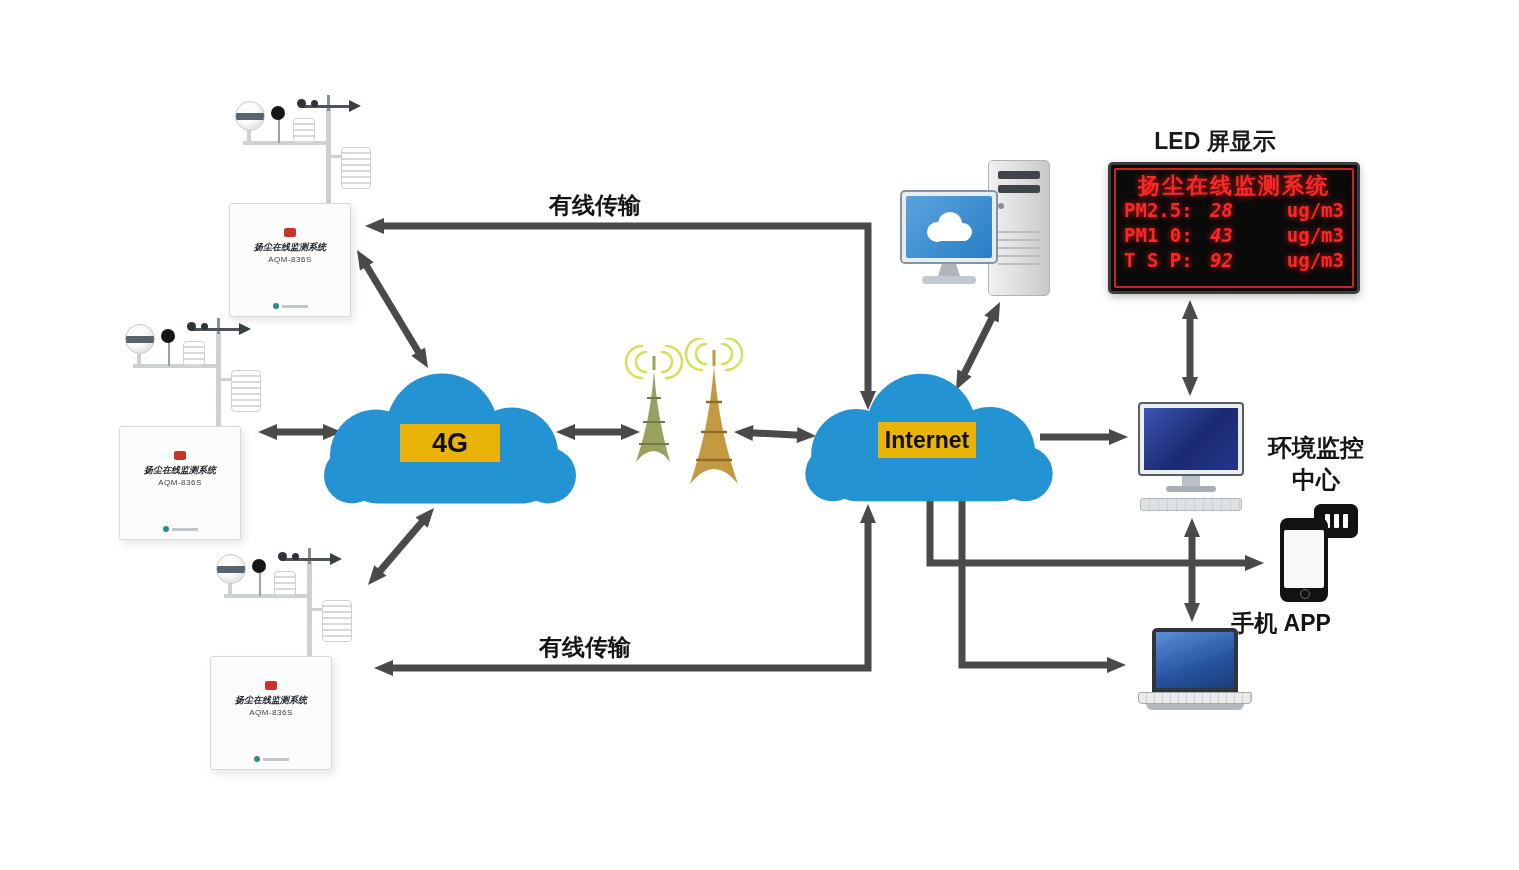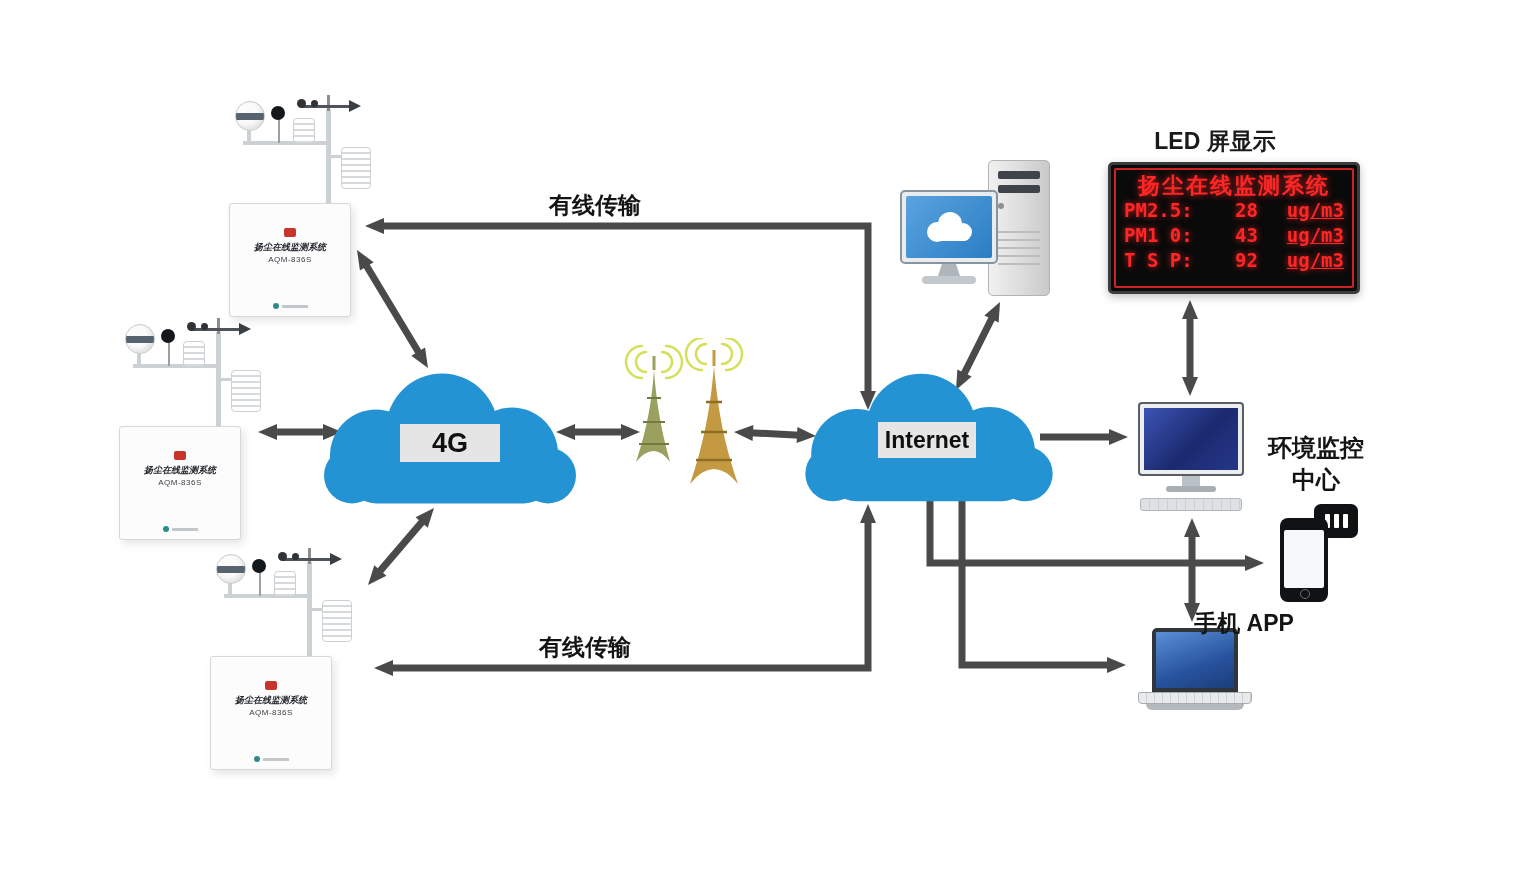--- a/index.html
+++ b/index.html
@@ -30,21 +30,21 @@
   .station .cab-title{font-style:italic;font-weight:bold;font-size:9px;line-height:1.2;font-family:"Liberation Serif",serif;color:#23282d;margin-top:5px;white-space:nowrap;}
   .station .cab-model{font-weight:normal;font-size:8px;color:#3c4146;margin-top:2px;letter-spacing:.5px;}
   .station .cab-foot{position:absolute;bottom:7px;left:0;width:100%;display:flex;align-items:center;justify-content:center;gap:3px;}
   .station .cab-foot .dot{width:6px;height:6px;border-radius:50%;background:#2e8b8b;}
   .station .cab-foot .bar{width:26px;height:3px;background:#c3c7ca;}
 
   
   .cloud{position:absolute;z-index:2;}
   #cloud-4g{left:320px;top:356px;width:260px;height:168px;}
   #cloud-internet{left:798px;top:358px;width:262px;height:162px;}
-  .cloud-label{position:absolute;z-index:3;background:#e5e5e5;display:flex;align-items:center;justify-content:center;color:#101010;}
+  .cloud-label{position:absolute;z-index:3;background:#eab308;display:flex;align-items:center;justify-content:center;color:#101010;}
   #label-4g{left:400px;top:424px;width:100px;height:38px;font-size:27px;font-weight:600;}
   #label-internet{left:878px;top:422px;width:98px;height:36px;font-size:23px;font-weight:600;}
 
   
   #towers{position:absolute;left:616px;top:338px;width:150px;height:170px;z-index:2;}
 
   
   .webservice{position:absolute;left:900px;top:158px;width:158px;height:148px;z-index:2;}
   .ws-server{position:absolute;left:88px;top:2px;width:60px;height:134px;background:linear-gradient(90deg,#f1f1f1,#dcdcdc 55%,#c9c9c9);border:1px solid #b3b3b3;border-radius:5px;}
   .ws-slot{position:absolute;left:9px;width:42px;height:8px;background:#3f444a;border-radius:2px;}
@@ -54,22 +54,22 @@
   .ws-screen{width:100%;height:100%;background:linear-gradient(135deg,#5aa3de,#2a7ec4);border-radius:2px;display:flex;align-items:center;justify-content:center;}
   .ws-neck{position:absolute;left:38px;top:106px;width:22px;height:12px;background:#aeb6bc;clip-path:polygon(18% 0,82% 0,100% 100%,0 100%);}
   .ws-base{position:absolute;left:22px;top:118px;width:54px;height:8px;background:#c2c9ce;border-radius:4px;}
 
   
   .led-panel{position:absolute;left:1108px;top:162px;width:252px;height:132px;background:#0a0a0a;border:3px solid #3c3c3c;border-radius:5px;box-sizing:border-box;box-shadow:0 3px 8px rgba(0,0,0,.25);z-index:2;}
   .led-inner{position:absolute;left:3px;top:3px;right:3px;bottom:3px;border:2px solid #cf2222;border-radius:2px;padding:3px 8px;box-sizing:border-box;}
   .led-header{font-size:22px;font-weight:bold;color:var(--led-red,#ff2626);text-align:center;letter-spacing:2px;line-height:1.15;text-shadow:0 0 7px rgba(255,40,40,.85);white-space:nowrap;}
   .led-row{display:flex;align-items:baseline;font-family:"DejaVu Sans Mono",monospace;font-weight:bold;font-size:19px;line-height:1.32;color:var(--led-red,#ff2626);text-shadow:0 0 6px rgba(255,40,40,.8);}
   .led-row .n{width:86px;}
-  .led-row .v{flex:1;text-align:right;padding-right:14px;}
-  .led-row .u{width:72px;text-align:right;text-decoration:underline;}
+  .led-row .v{flex:1;text-align:left;padding-right:14px;font-style:italic;}
+  .led-row .u{width:72px;text-align:right;}
 
   
   .pc{position:absolute;left:1138px;top:402px;width:110px;height:114px;z-index:2;}
   .pc-screen{position:absolute;left:0;top:0;width:106px;height:74px;background:#eceef0;border:2px solid #565e66;border-radius:4px;padding:4px;box-sizing:border-box;}
   .pc-screen-inner{width:100%;height:100%;background:linear-gradient(135deg,#3c55b5,#1b2a6e 55%,#25368b);}
   .pc-neck{position:absolute;left:44px;top:74px;width:18px;height:10px;background:#b9c0c6;}
   .pc-base{position:absolute;left:28px;top:84px;width:50px;height:6px;background:#a7aeb4;border-radius:3px;}
   .pc-keyboard{position:absolute;left:2px;top:96px;width:102px;height:13px;background:repeating-linear-gradient(90deg,#dde1e4 0 8px,#c9ced2 8px 9px);border:1px solid #b2b8bd;border-radius:3px;box-sizing:border-box;}
 
   
@@ -88,21 +88,21 @@
   .laptop-base{position:absolute;left:0;top:64px;width:114px;height:12px;background:repeating-linear-gradient(90deg,#e8eaec 0 7px,#ccd0d4 7px 8px);border:1px solid #a8adb2;border-radius:2px 2px 4px 4px;box-sizing:border-box;}
   .laptop-lip{position:absolute;left:8px;top:76px;width:98px;height:6px;background:#b4b9be;border-radius:0 0 6px 6px;}
 
   
   .lbl{position:absolute;color:#141414;text-align:center;z-index:3;}
   #lbl-wired-top{left:445px;top:190px;width:300px;font-size:23px;font-weight:bold;}
   #lbl-wired-bottom{left:435px;top:632px;width:300px;font-size:23px;font-weight:bold;}
   #lbl-webservice{left:880px;top:118px;width:200px;font-size:27px;font-weight:bold;color:#262626;}
   #lbl-led{left:1090px;top:126px;width:250px;font-size:23px;font-weight:bold;color:#1a1a1a;}
   #lbl-pc{left:1256px;top:432px;width:120px;font-size:24px;font-weight:600;line-height:1.35;}
-  #lbl-phone{left:1179px;top:608px;width:130px;font-size:23px;font-weight:600;}
+  #lbl-phone{left:1216px;top:608px;width:130px;font-size:23px;font-weight:600;}
   #lbl-terminal{left:1256px;top:652px;width:120px;font-size:24px;font-weight:600;line-height:1.35;}
 </style>
 </head>
 <body>
 
 <div class="canvas">
 
   <svg id="arrows" width="1519" height="870">
       <polygon points="365,226 384,218 384,234" fill="#4a4a4a"></polygon>
       <polygon points="868,410 860,391 876,391" fill="#4a4a4a"></polygon>

